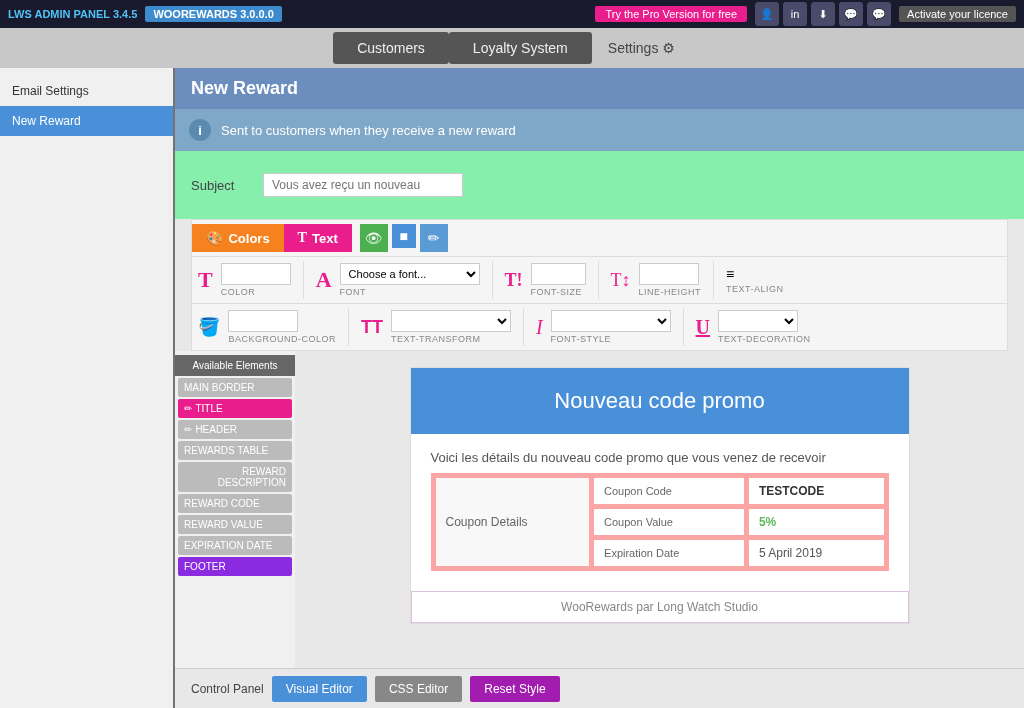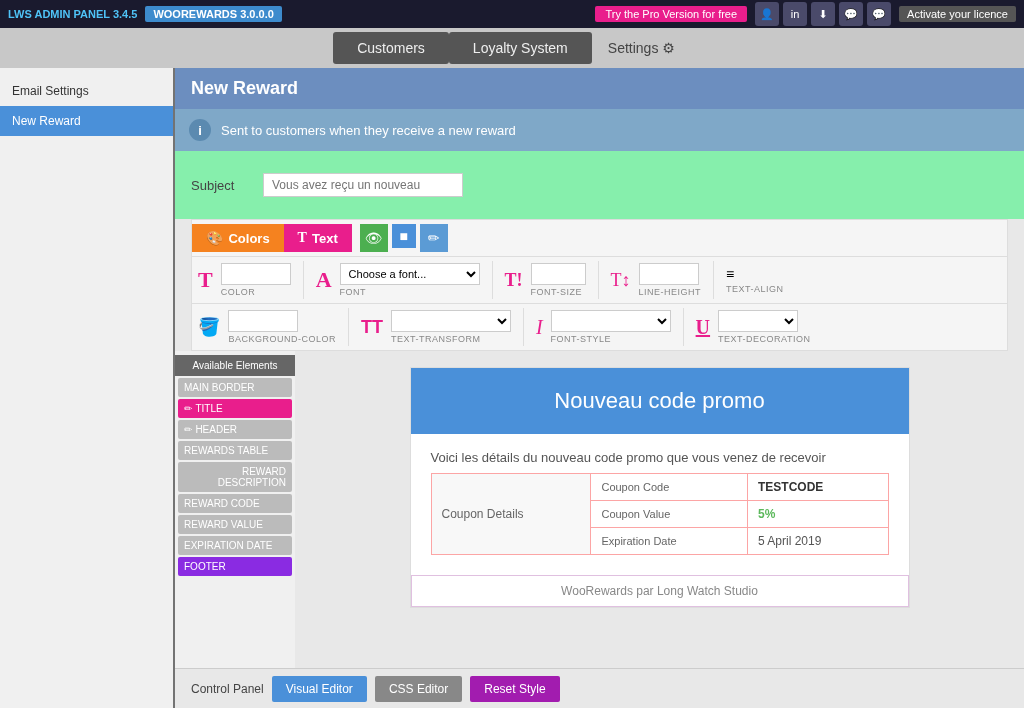--- a/index.html
+++ b/index.html
@@ -323,21 +323,21 @@
       color: #555;
     }
     .email-table {
       width: 100%;
       border-collapse: collapse;
       margin-top: 8px;
     }
     .email-table td {
       padding: 6px 10px;
       font-size: 12px;
-      border: 1px solid #fca5a5;
+      border: 5px solid #fca5a5;
     }
     .email-table .label-col {
       background: #f8f8f8;
       color: #666;
       width: 35%;
     }
     .email-table .data-label {
       font-size: 11px;
       color: #666;
     }

